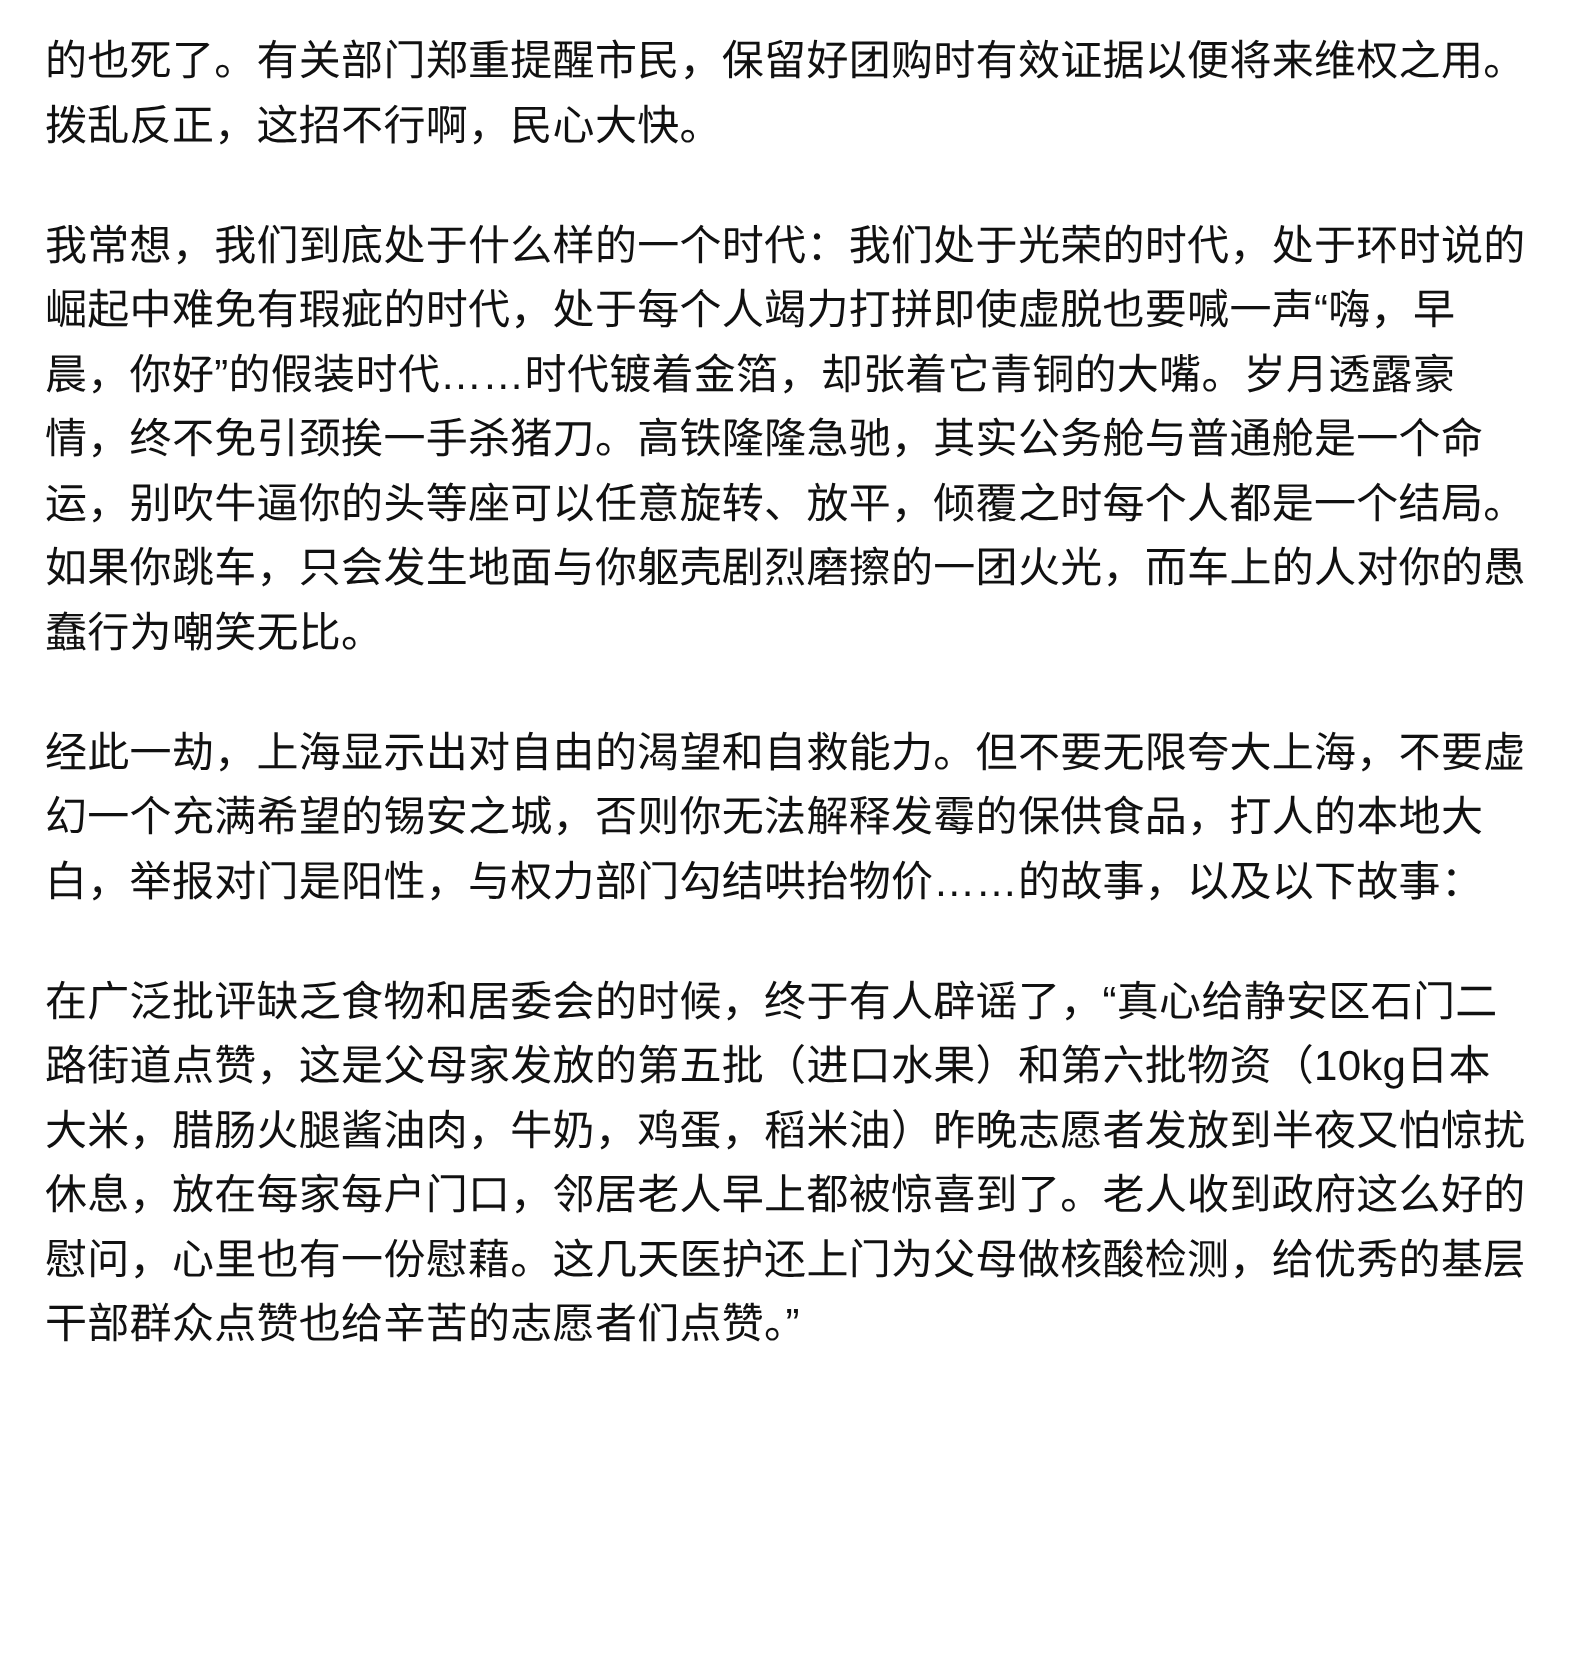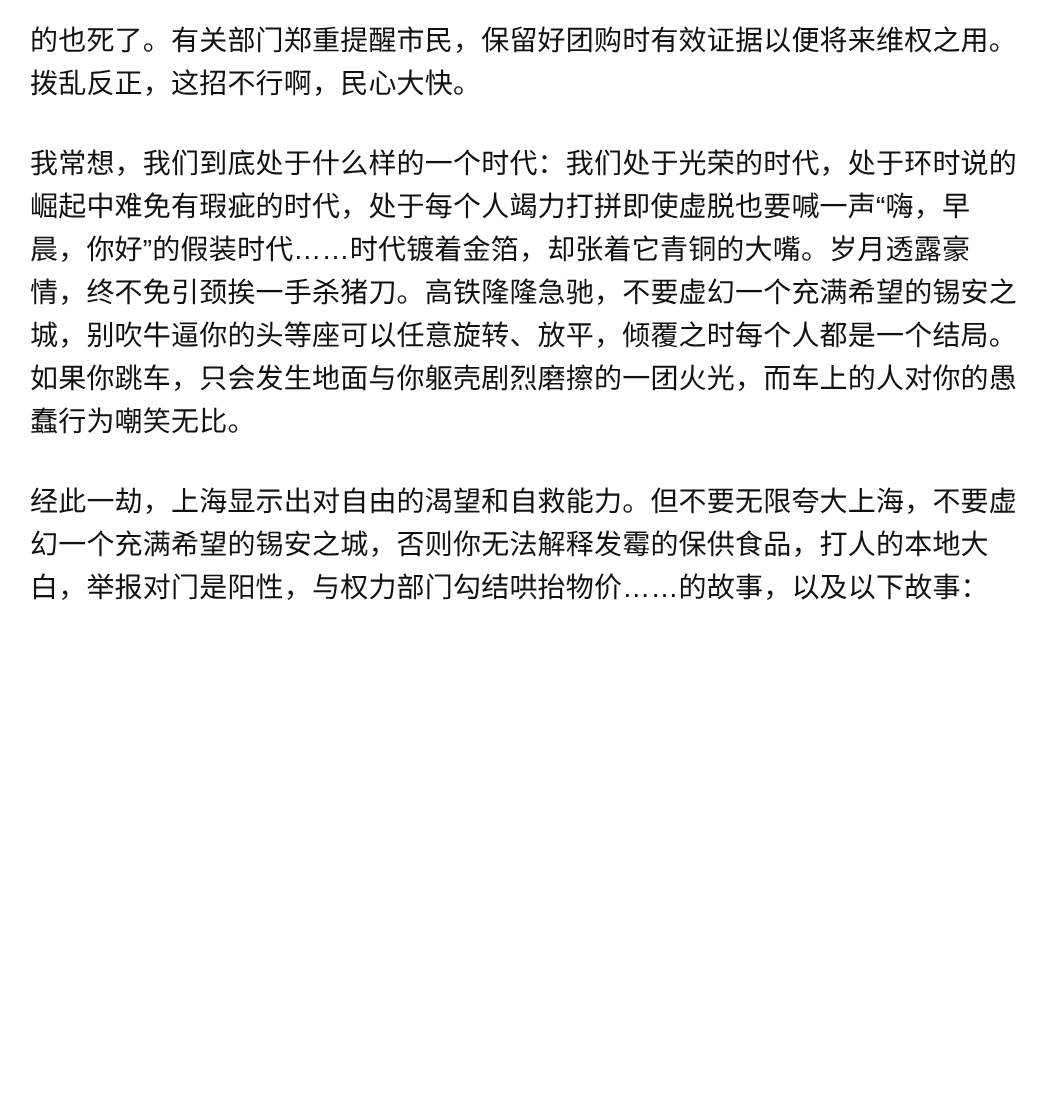--- a/index.html
+++ b/index.html
@@ -30,15 +30,16 @@
   }
   main.article p.para:last-child {
     margin-bottom: 0;
   }
 </style>
 </head>
 <body>
 
 <main class="article">
   <p class="para">的也死了。有关部门郑重提醒市民，保留好团购时有效证据以便将来维权之用。拨乱反正，这招不行啊，民心大快。</p>
-  <p class="para">我常想，我们到底处于什么样的一个时代：我们处于光荣的时代，处于环时说的崛起中难免有瑕疵的时代，处于每个人竭力打拼即使虚脱也要喊一声“嗨，早晨，你好”的假装时代……时代镀着金箔，却张着它青铜的大嘴。岁月透露豪情，终不免引颈挨一手杀猪刀。高铁隆隆急驰，不要虚幻一个充满希望的锡安之城，别吹牛逼你的头等座可以任意旋转、放平，倾覆之时每个人都是一个结局。如果你跳车，只会发生地面与你躯壳剧烈磨擦的一团火光，而车上的人对你的愚蠢行为嘲笑无比。</p>
+  <p class="para">我常想，我们到底处于什么样的一个时代：我们处于光荣的时代，处于环时说的崛起中难免有瑕疵的时代，处于每个人竭力打拼即使虚脱也要喊一声“嗨，早晨，你好”的假装时代……时代镀着金箔，却张着它青铜的大嘴。岁月透露豪情，终不免引颈挨一手杀猪刀。高铁隆隆急驰，其实公务舱与普通舱是一个命运，别吹牛逼你的头等座可以任意旋转、放平，倾覆之时每个人都是一个结局。如果你跳车，只会发生地面与你躯壳剧烈磨擦的一团火光，而车上的人对你的愚蠢行为嘲笑无比。</p>
   <p class="para">经此一劫，上海显示出对自由的渴望和自救能力。但不要无限夸大上海，不要虚幻一个充满希望的锡安之城，否则你无法解释发霉的保供食品，打人的本地大白，举报对门是阳性，与权力部门勾结哄抬物价……的故事，以及以下故事：</p>
+  <p class="para">在广泛批评缺乏食物和居委会的时候，终于有人辟谣了，“真心给静安区石门二路街道点赞，这是父母家发放的第五批（进口水果）和第六批物资（10kg日本大米，腊肠火腿酱油肉，牛奶，鸡蛋，稻米油）昨晚志愿者发放到半夜又怕惊扰休息，放在每家每户门口，邻居老人早上都被惊喜到了。老人收到政府这么好的慰问，心里也有一份慰藉。这几天医护还上门为父母做核酸检测，给优秀的基层干部群众点赞也给辛苦的志愿者们点赞。”</p>
 </main>
 
 </body></html>

